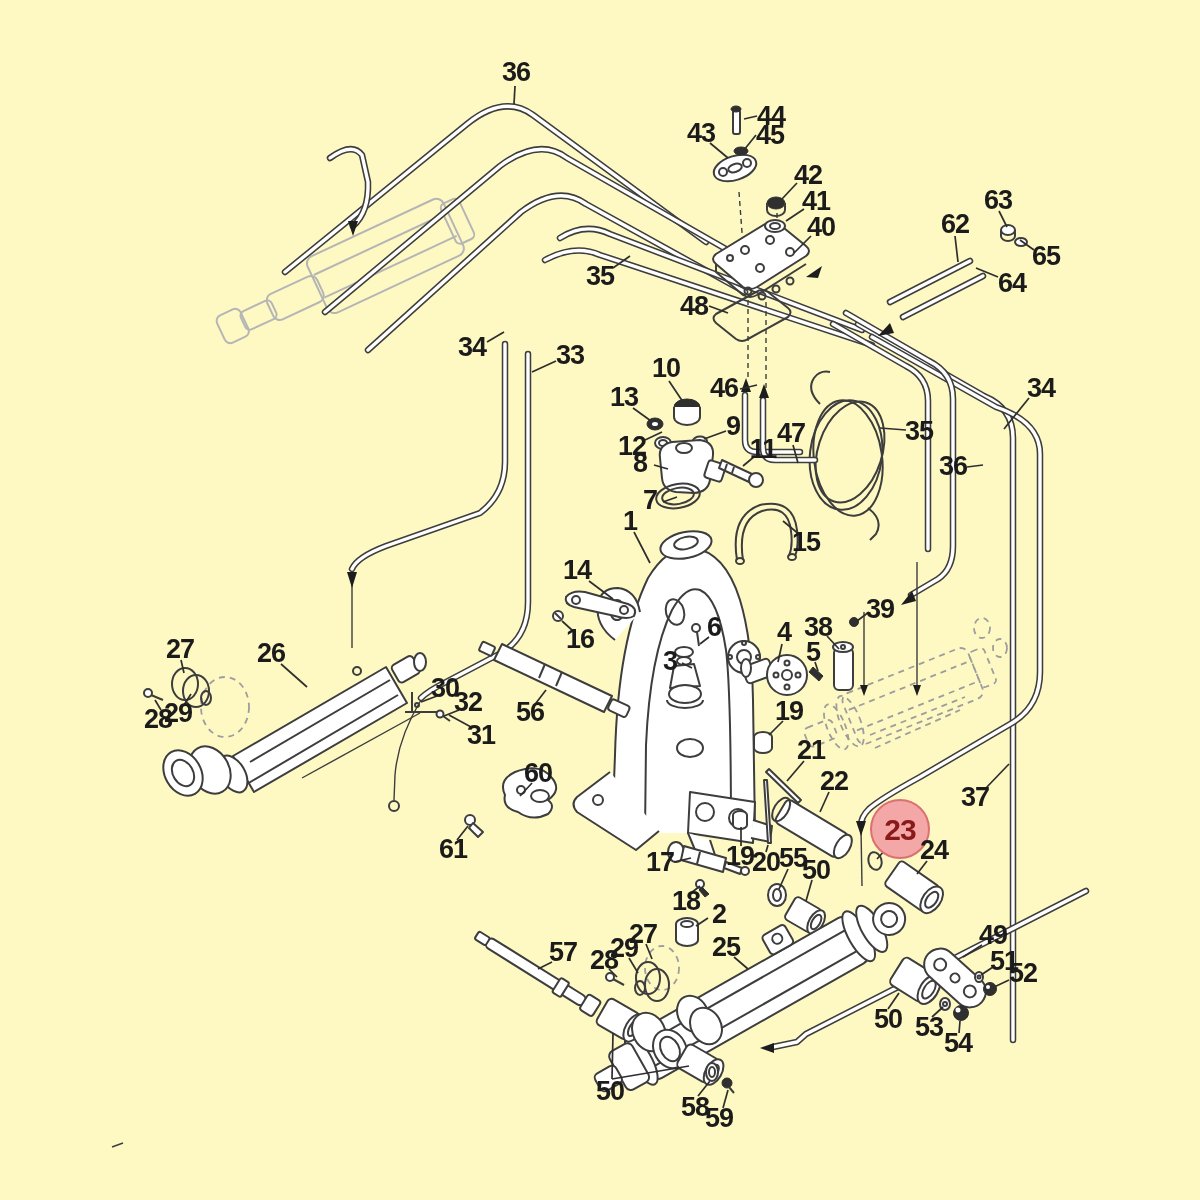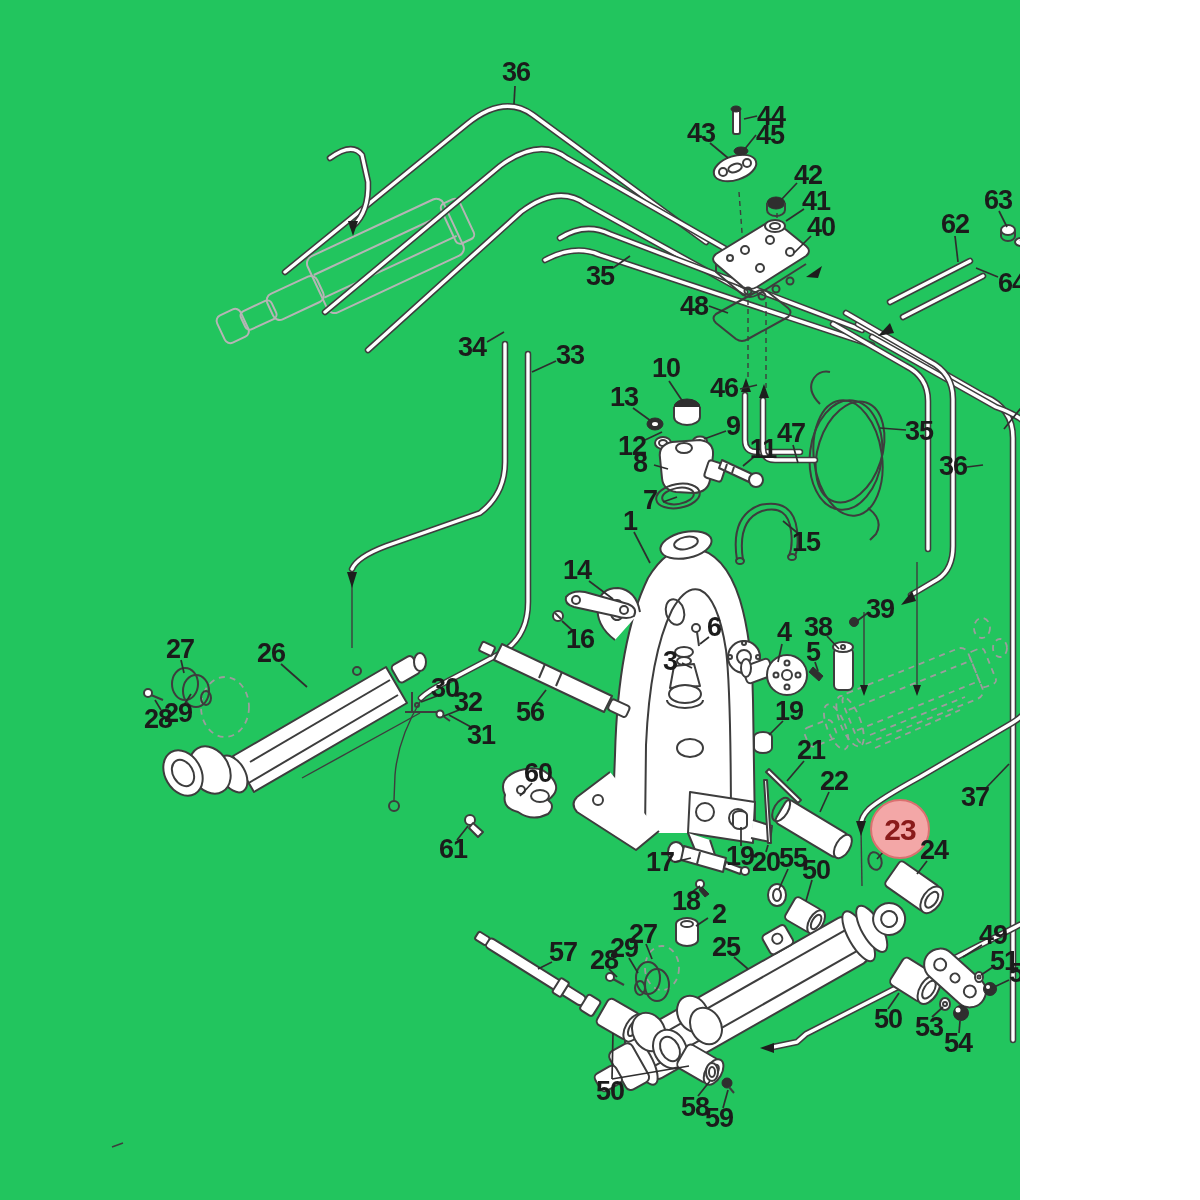--- a/index.html
+++ b/index.html
@@ -1,16 +1,16 @@
 <!DOCTYPE html>
 <html><head>
 <meta charset="utf-8">
 <style>
   html,body{margin:0;padding:0;background:#fff;}
-  #stage{position:relative;width:1020px;height:1200px;background:#22c55e;overflow:hidden;}
+  #stage{position:relative;width:1200px;height:1200px;background:#fef9c3;overflow:hidden;}
   svg{display:block;}
   text.lbl{font:bold 27px "Liberation Sans",sans-serif;fill:#1b1b1b;text-anchor:middle;dominant-baseline:central;letter-spacing:-1px;cursor:pointer;}
   text.lbl.hl{fill:#8A1A1A;font-size:30px;}
   #leaders line{stroke:#2e2e2e;stroke-width:1.7;}
   .tube{fill:none;stroke:#3d3d3d;stroke-width:6.5;stroke-linejoin:round;stroke-linecap:round;}
   .tube-core{fill:none;stroke:#ffffff;stroke-width:3.4;stroke-linejoin:round;stroke-linecap:round;}
   .p{fill:#ffffff;stroke:#3d3d3d;stroke-width:2;stroke-linejoin:round;}
   .pn{fill:none;stroke:#3d3d3d;stroke-width:2;stroke-linejoin:round;}
   .pd{fill:#2f2f2f;stroke:#2f2f2f;stroke-width:1;}
   .thin{stroke:#3d3d3d;stroke-width:1.4;fill:none;}

